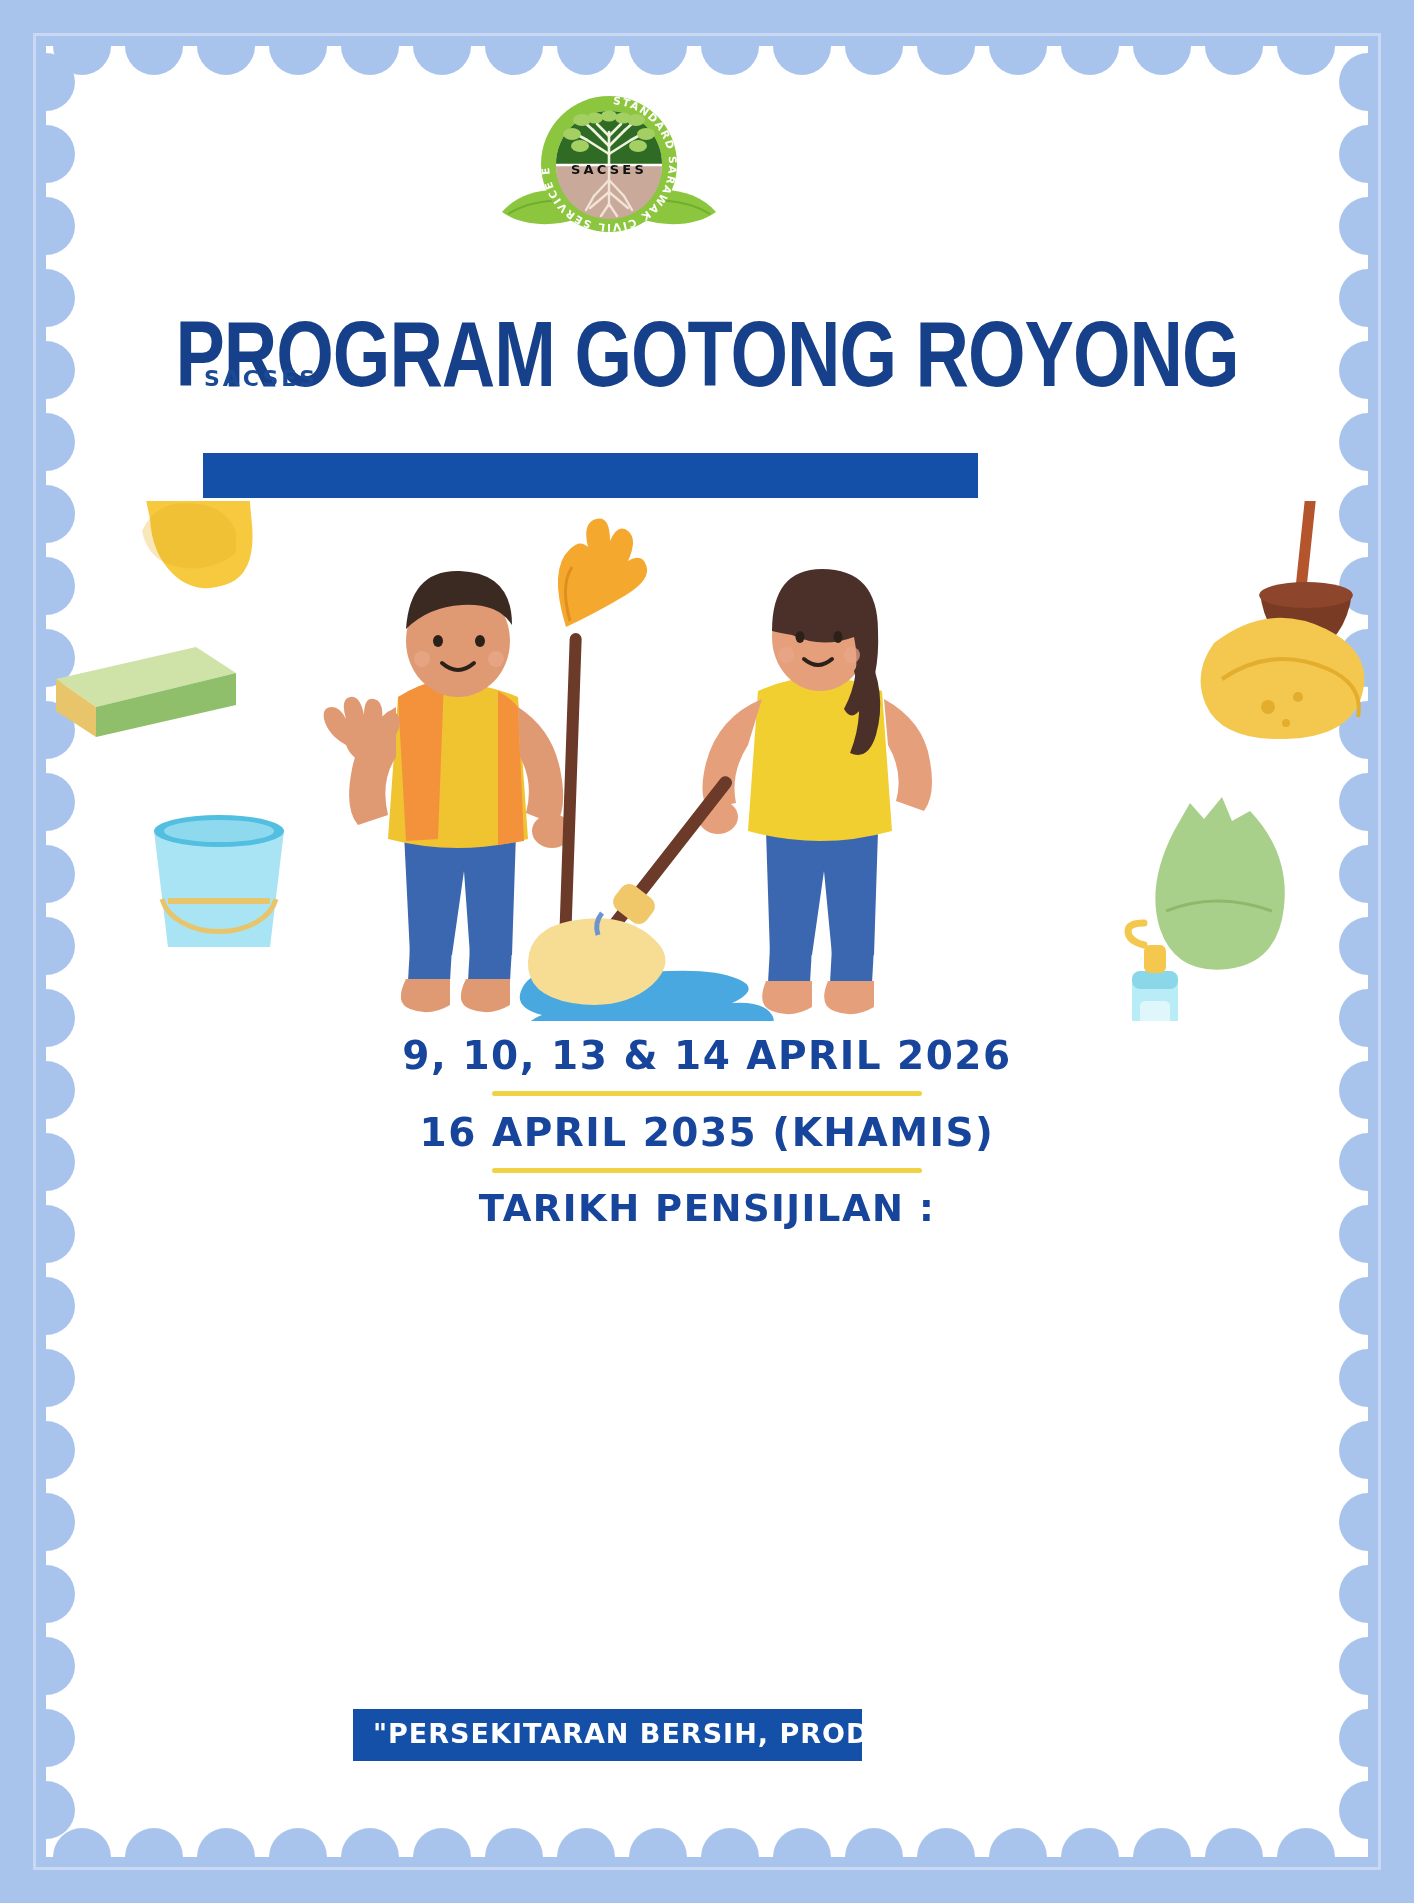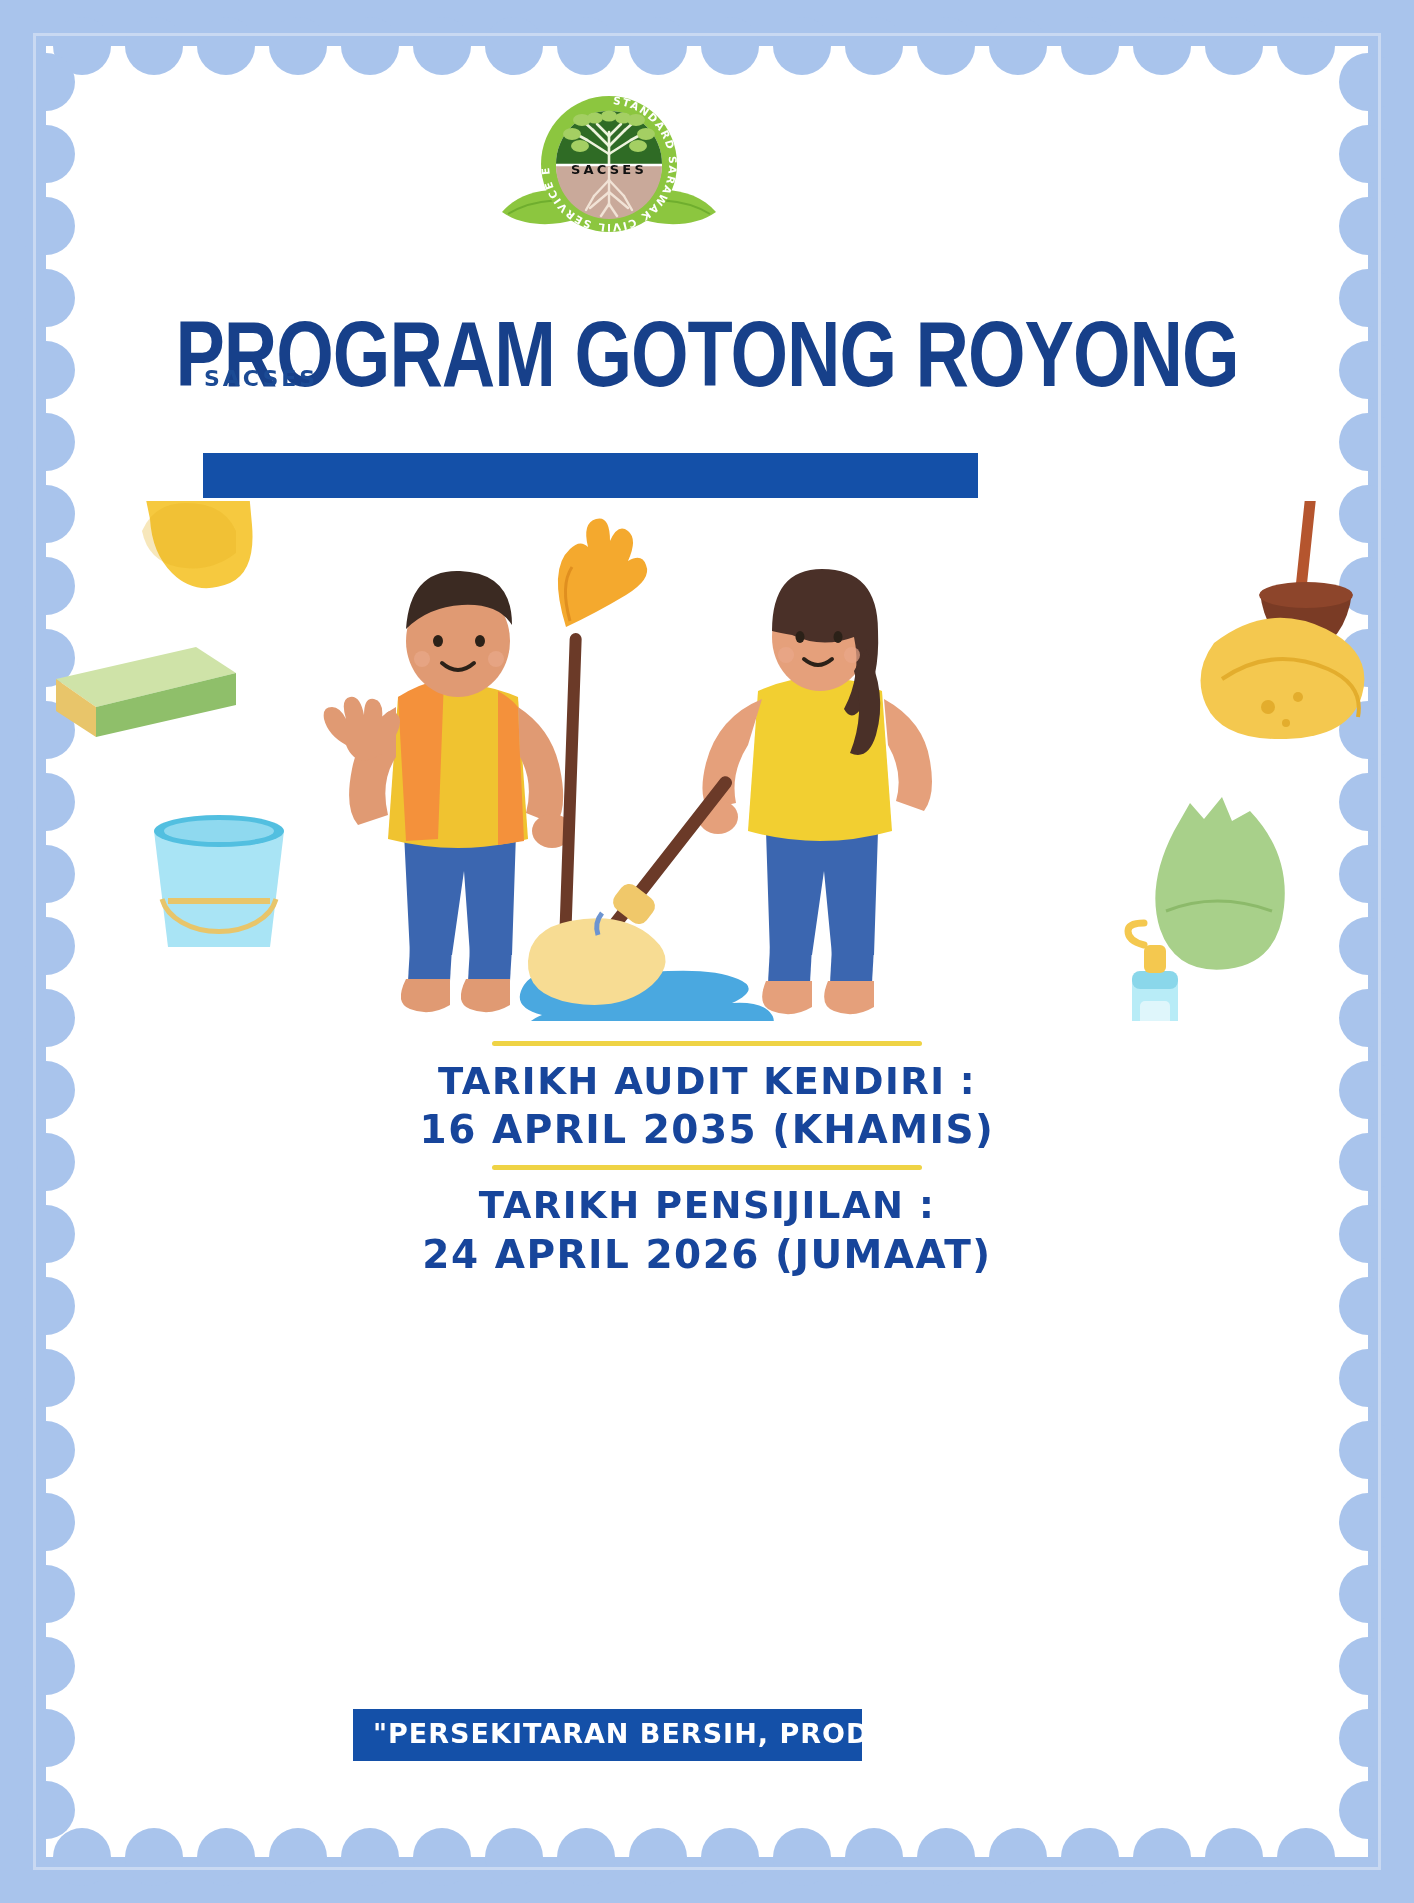--- a/index.html
+++ b/index.html
@@ -381,29 +381,28 @@
           <rect x="568" y="388" width="40" height="30" rx="10" fill="#f0c86a" transform="rotate(38 588 403)"></rect>
           <path d="M524 420 q-40 8 -42 40 q-2 34 44 42 q50 8 80 -18
                    q26 -24 2 -46 q-30 -28 -84 -18 Z" fill="#f7dc93"></path>
           <path d="M556 412 q-8 10 -4 22" fill="none" stroke="#6d94d0" stroke-width="5"></path>
         </g>
       </g>
     </svg>
   </div>
 
   <div id="dates">
+    <div class="dline d-lg">9, 10, 13 &amp; 14 APRIL 2026</div>
 
     <div class="rule" style="width:430px;"></div>
 
-    <div class="dline d-md">TARIKH AUDIT KENDIRI :</div>
     <div class="dline d-lg">16 APRIL 2035 (KHAMIS)</div>
 
     <div class="rule" style="width:430px;"></div>
 
     <div class="dline d-md">TARIKH PENSIJILAN :</div>
-    <div class="dline d-lg">24 APRIL 2026 (JUMAAT)</div>
   </div>
 
   <div id="banner">
     <span id="banner-text">"PERSEKITARAN BERSIH, PRODUKTIVITI MENINGKAT"</span>
   </div>
 
 </div>
 
 </body></html>

